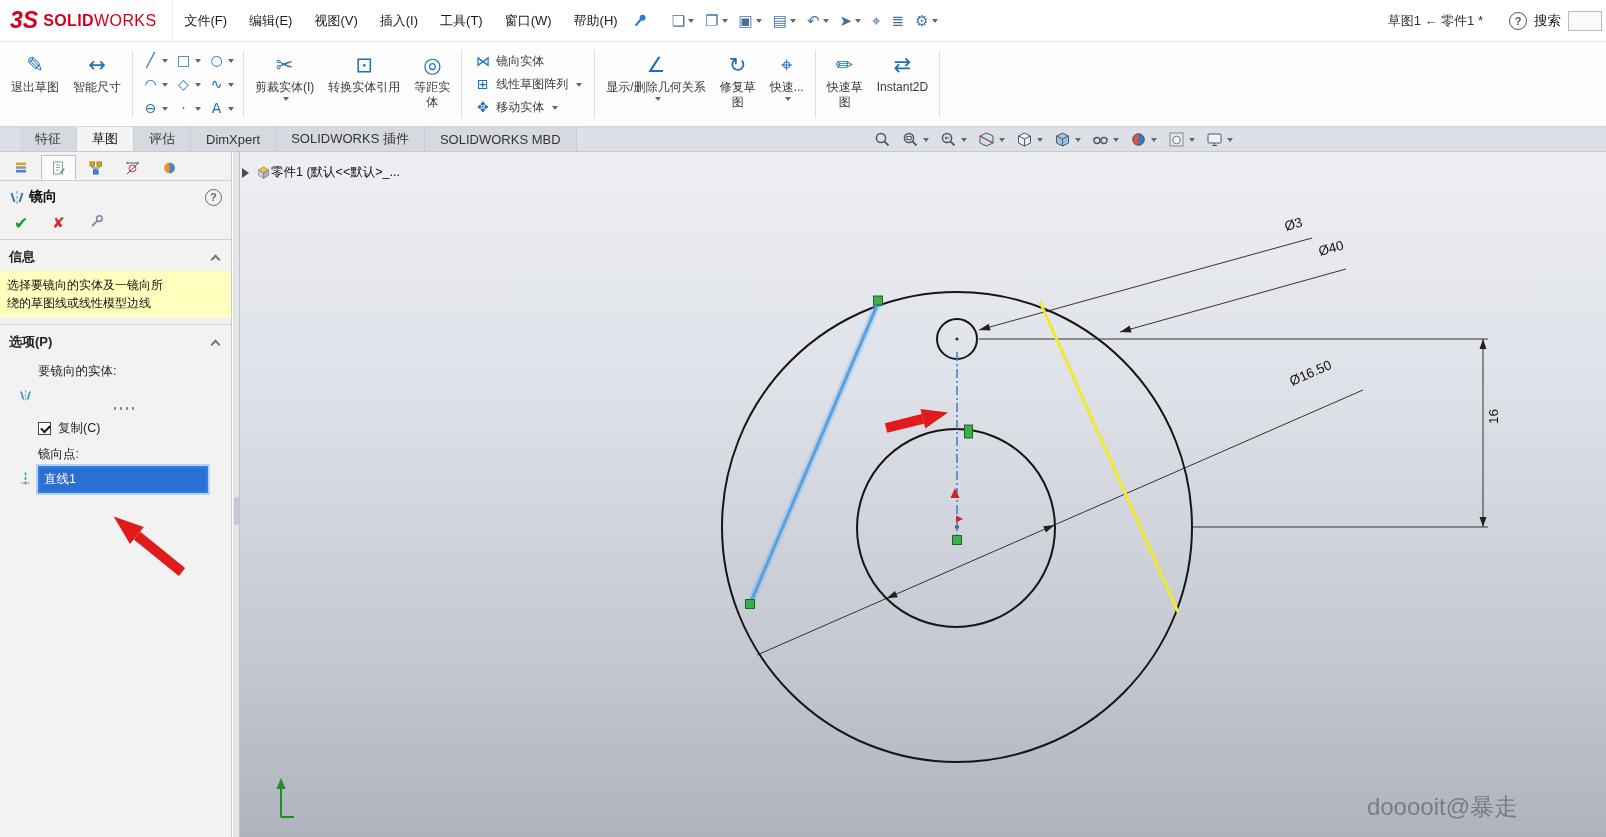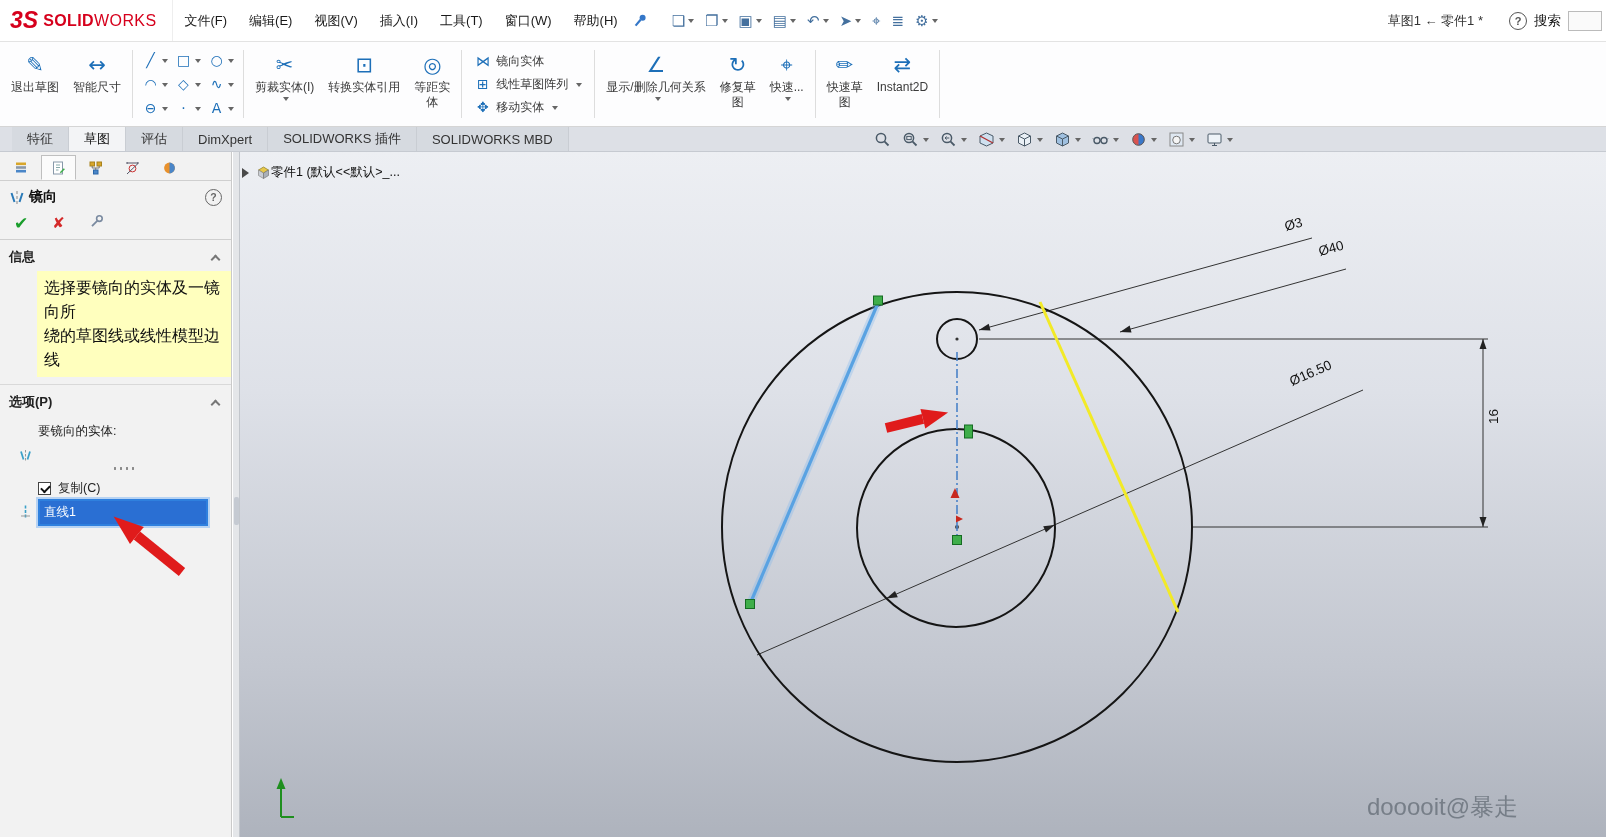--- a/index.html
+++ b/index.html
@@ -31,21 +31,21 @@
   .cmd-glyph { font-size:21px; color:#1d6fb8; height:30px; display:flex; align-items:center; font-family:"DejaVu Sans",sans-serif; }
   .cmd-label { white-space:nowrap; }
   .sketch-grid { display:grid; grid-template-columns:repeat(3,auto); grid-auto-rows:23px; align-content:center; gap:1px 3px; padding:0 3px; }
   .sk-cell { display:flex; align-items:center; padding:0 2px; }
   .sk-glyph { font-size:14px; color:#1d6fb8; width:17px; text-align:center; font-family:"DejaVu Sans",sans-serif; }
   .cmd-stack { display:flex; flex-direction:column; justify-content:center; gap:4px; padding:0 5px; }
   .stack-row { display:flex; align-items:center; gap:5px; font-size:12px; color:#3a3a3a; padding:1px 3px; }
   .stack-glyph { font-size:14px; color:#1d6fb8; width:17px; text-align:center; font-family:"DejaVu Sans",sans-serif; }
 
   
-  .tabbar { position:absolute; top:127px; left:0; width:100%; height:25px; background:#dde0e6; border-bottom:1px solid #c6cad1; display:flex; align-items:stretch; padding-left:12px; }
+  .tabbar { position:absolute; top:127px; left:0; width:100%; height:25px; background:#dde0e6; border-bottom:1px solid #c6cad1; display:flex; align-items:stretch; padding-left:20px; }
   .tab { padding:0 15px; font-size:13px; color:#333; display:flex; align-items:center; border-right:1px solid #c9cdd3; background:#d6dae0; }
   .tab.active { background:#f3f4f6; color:#111; }
   .headsup { position:absolute; left:872px; top:0; height:24px; display:flex; align-items:center; gap:7px; }
   .hu { display:flex; align-items:center; gap:1px; padding:1px 2px; }
   .hu svg { display:block; }
 
   
   .main { position:absolute; top:152px; left:0; width:1606px; height:685px; }
   .panel { position:absolute; left:0; top:0; width:232px; height:100%; background:#f2f2f2; border-right:1px solid #cacaca; font-size:12.5px; }
   .splitter { position:absolute; left:233px; top:0; width:7px; height:100%; background:#e4e6e9; border-right:1px solid #c2c6cc; }
@@ -57,21 +57,21 @@
   .pm-tab { width:35px; height:25px; display:flex; align-items:center; justify-content:center; border:1px solid transparent; }
   .pm-tab.active { background:#fbfbfb; border-color:#bfbfbf; border-bottom-color:#fbfbfb; }
   .pm-title { display:flex; align-items:center; gap:3px; padding:7px 9px 5px 8px; }
   .pm-title-text { font-weight:bold; font-size:14px; color:#111; }
   .pm-help { margin-left:auto; width:17px; height:17px; border:1.5px solid #666; border-radius:50%; display:flex; align-items:center; justify-content:center; font-size:10.5px; font-weight:bold; color:#666; }
   .pm-actions { display:flex; align-items:center; gap:24px; padding:2px 14px 6px; border-bottom:1px solid #cfcfcf; }
   .ok-glyph { color:#1a9e2c; font-size:17px; font-weight:bold; font-family:"DejaVu Sans",sans-serif; }
   .cancel-glyph { color:#d42a2a; font-size:15px; font-weight:bold; font-family:"DejaVu Sans",sans-serif; }
   .pm-section-header { display:flex; align-items:center; padding:8px 12px 5px 9px; font-weight:bold; font-size:13px; color:#222; }
   .chev-up { margin-left:auto; width:7px; height:7px; border-left:2px solid #777; border-top:2px solid #777; transform:rotate(45deg); position:relative; top:2px; }
-  .pm-info { background:#ffffbe; padding:5px 7px; line-height:1.5; font-size:16px; color:#111;margin-left:37px; }
+  .pm-info { background:#ffffbe; padding:5px 7px; line-height:1.5; font-size:12px; color:#111; }
   .pm-divider { height:1px; background:#d9d9d9; margin-top:7px; }
   .pm-label { padding:7px 0 3px 38px; color:#222; }
   .pm-row { display:flex; align-items:flex-start; padding-left:12px; }
   .pm-side-icon { width:26px; padding-top:5px; display:flex; justify-content:center; }
   .pm-listbox { width:170px; height:46px; background:#fff; border:1px solid #979797; padding:1px 4px; }
   .pm-listbox-sm { width:170px; height:27px; background:#fff; border:2px solid #2f80de; box-shadow:0 0 0 2px rgba(95,165,245,.4); }
   .sel-item { background:#2a6fd3; color:#fff; height:100%; display:flex; align-items:center; padding:0 4px; }
   .grip { width:26px; height:5px; margin:3px 0 2px 112px; background-image:radial-gradient(circle,#8a8a8a 1.1px,transparent 1.4px); background-size:6px 5px; background-repeat:repeat-x; }
   .pm-check { display:flex; align-items:center; gap:7px; margin:9px 0 2px 38px; }
   .checkbox { width:13px; height:13px; border:1px solid #444; background:#fff; position:relative; }
@@ -431,20 +431,21 @@
           </svg>
       </span>
     </div>
     <div class="grip"></div>
 
     <div class="pm-check">
       <span class="checkbox checked"></span>
       <span>复制(C)</span>
     </div>
 
+    <div class="pm-label">镜向点:</div>
     <div class="pm-row">
       <span class="pm-side-icon">
         <svg width="15" height="15" viewBox="0 0 15 15">
             <path d="M7.5,1.5 v12" stroke="#3aa0c8" stroke-dasharray="3 1.5" stroke-width="1.6" fill="none"></path>
             <path d="M3,12 h9" stroke="#999" fill="none"></path>
           </svg>
       </span>
       <div class="pm-listbox-sm">
         <div class="sel-item">直线1</div>
       </div>

